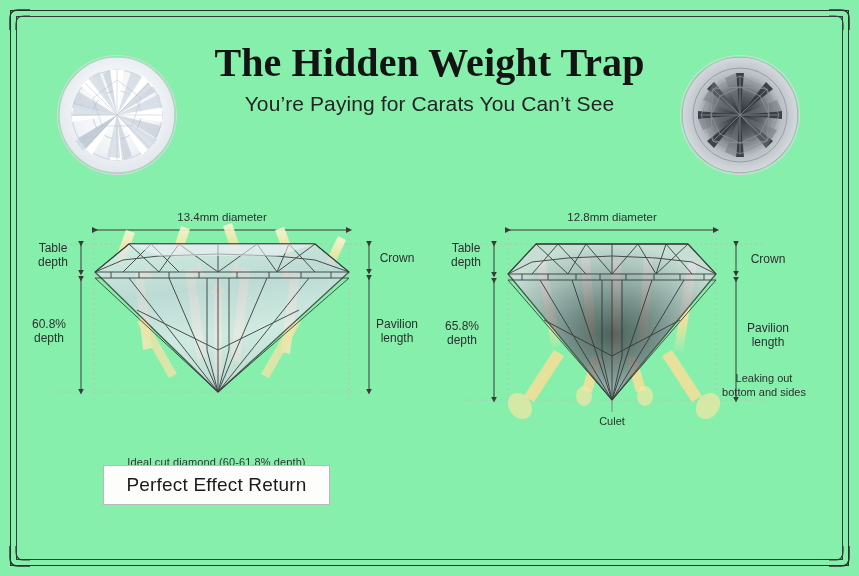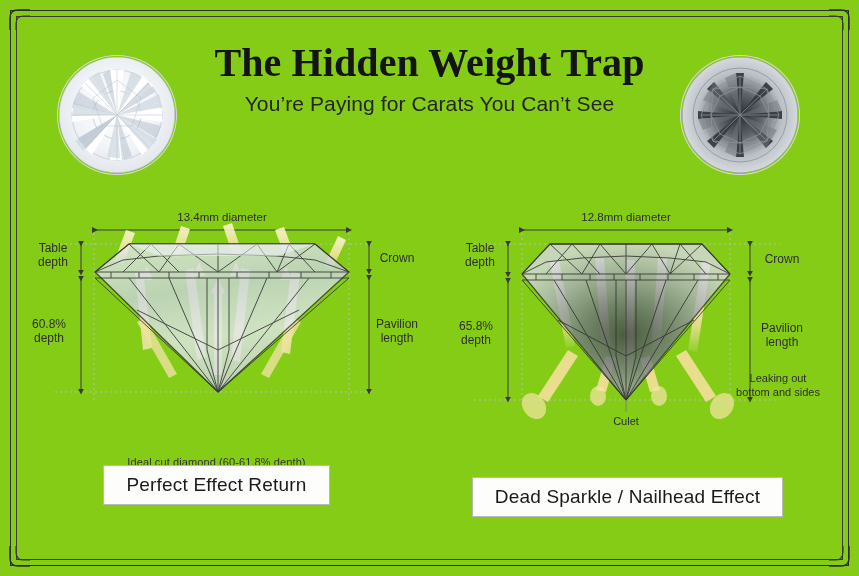--- a/index.html
+++ b/index.html
@@ -3,21 +3,21 @@
 <meta charset="utf-8">
 <style>
   html,body{margin:0;padding:0;}
   body{
     width:859px;height:576px;overflow:hidden;
     background:#f7f6f3;
     font-family:"Liberation Sans", sans-serif;
     color:#2b2b2b;
     position:relative;
   }
-  .stage{position:absolute;inset:0;background:#84cc16;}
+  .stage{position:absolute;inset:0;background:#86efac;}
 
   
   .border-outer{position:absolute;left:10px;top:10px;right:10px;bottom:10px;
     border:1.5px solid #2e2e2e;pointer-events:none;}
   .border-inner{position:absolute;left:16px;top:16px;right:16px;bottom:16px;
     border:1.5px solid #3a3a3a;pointer-events:none;}
   .corner{position:absolute;width:22px;height:22px;pointer-events:none;}
   .corner svg{display:block;}
   .c-tl{left:8px;top:8px;}
   .c-tr{right:8px;top:8px;transform:scaleX(-1);}
@@ -33,21 +33,21 @@
   
   .gem-photo{position:absolute;width:118px;height:118px;border-radius:50%;
     overflow:hidden;box-shadow:0 0 0 1px #d8d8d8;}
   .gem-left{left:58px;top:56px;}
   .gem-right{left:681px;top:56px;}
   .gem-photo svg{display:block;}
 
   
   .panel{position:absolute;top:200px;width:395px;height:330px;}
   .panel-left{left:19px;}
-  .panel-right{left:430px;}
+  .panel-right{left:416px;}
   .panel svg{display:block;overflow:visible;}
 
   .caption{position:absolute;width:100%;text-align:center;font-size:11px;
     color:#333;letter-spacing:.1px;}
   .badge{position:absolute;display:inline-flex;align-items:center;
     justify-content:center;border:1px solid #b9b9b9;background:#fdfdfc;
     font-size:19px;color:#1a1a1a;letter-spacing:.2px;height:38px;padding:0 22px;}
   .badge-wrap{position:absolute;width:100%;display:flex;align-items:center;
     justify-content:center;gap:10px;}
   .warn-icon{width:24px;height:24px;flex:0 0 auto;}
@@ -434,25 +434,15 @@
         <text class="dim-text-sm" x="348" y="196" text-anchor="middle">bottom and sides</text>
       </g>
 
       <g>
         <line x1="196" y1="200" x2="196" y2="212" stroke="#7a7a7a" stroke-width="0.9"></line>
         <text class="dim-text-sm" x="196" y="225" text-anchor="middle">Culet</text>
       </g>
     </svg>
 
 
-    <div class="badge-wrap" style="top:285px;">
-      <div class="badge">Dead Sparkle / Nailhead Effect</div>
-      <span class="warn-icon">
-        <svg width="24" height="24" viewBox="0 0 24 24">
-          <path d="M12 3.4 L22 20.4 L2 20.4 Z" fill="none" stroke="#a8a8a8" stroke-width="1.4" stroke-linejoin="round"></path>
-          <line x1="12" y1="9.5" x2="12" y2="15" stroke="#a8a8a8" stroke-width="1.4" stroke-linecap="round"></line>
-          <circle cx="12" cy="17.6" r="0.95" fill="#a8a8a8"></circle>
-        </svg>
-      </span>
-    </div>
   </div>
 
 </div>
 
 </body></html>

